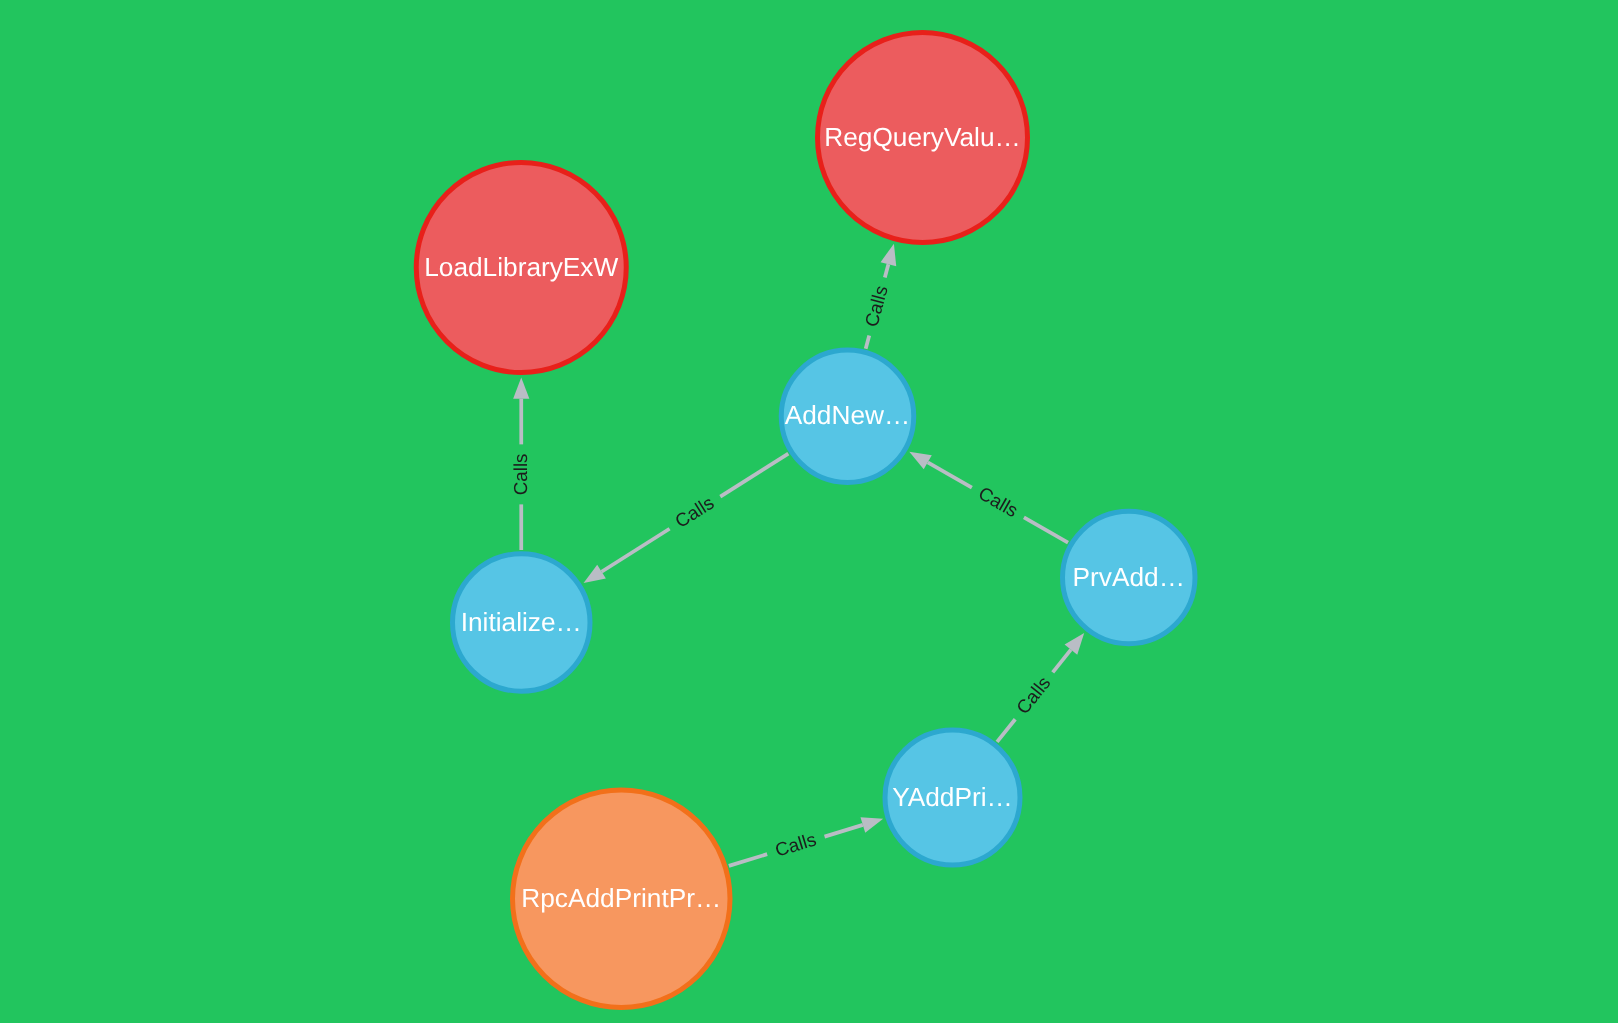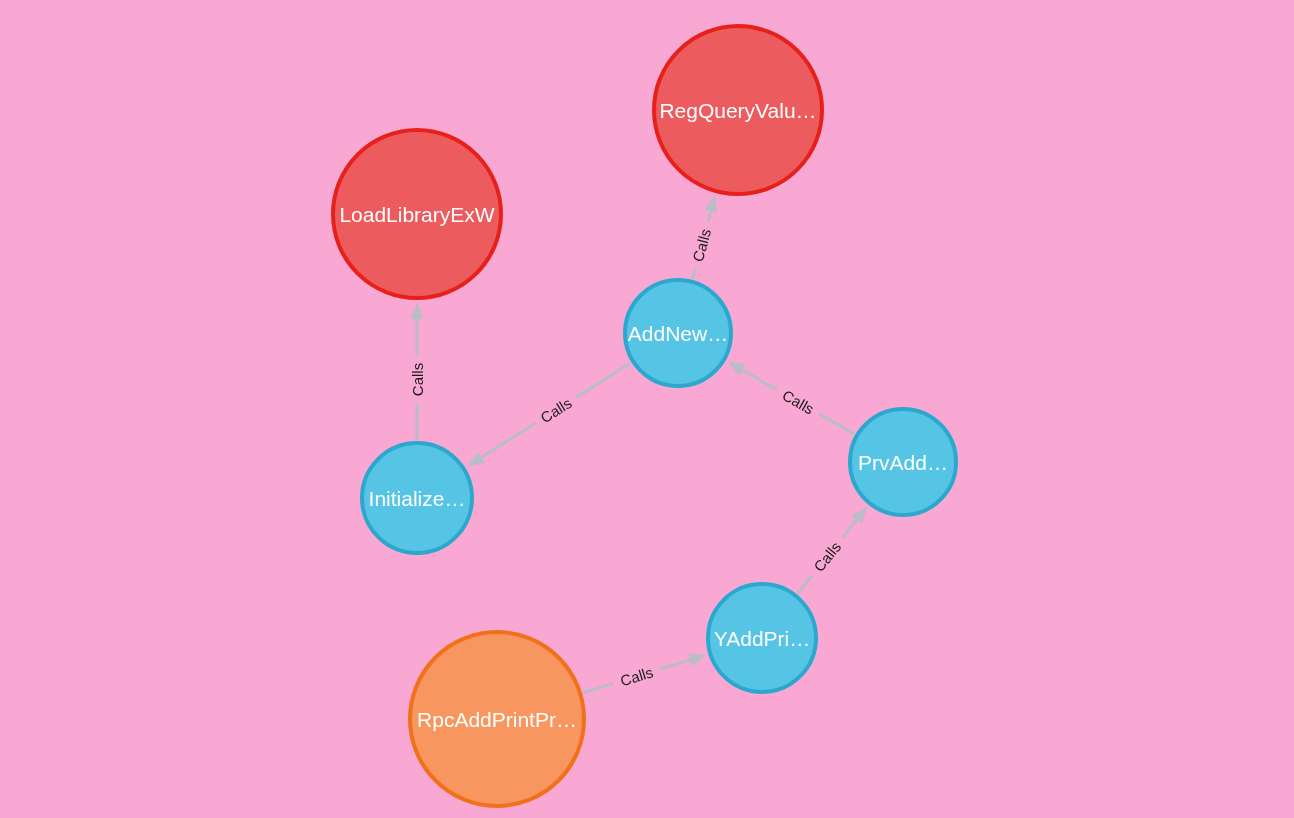--- a/index.html
+++ b/index.html
@@ -5,21 +5,21 @@
 <style>
   html, body {
     margin: 0;
     padding: 0;
     background: #585f73;
   }
   #stage {
     position: relative;
     width: 1294px;
     height: 818px;
-    background: #f9a8d4;
+    background: #22c55e;
     overflow: hidden;
     font-family: "Liberation Sans", sans-serif;
   }
   #graph-svg {
     position: absolute;
     top: 0;
     left: 0;
     width: 1294px;
     height: 818px;
     display: block;

